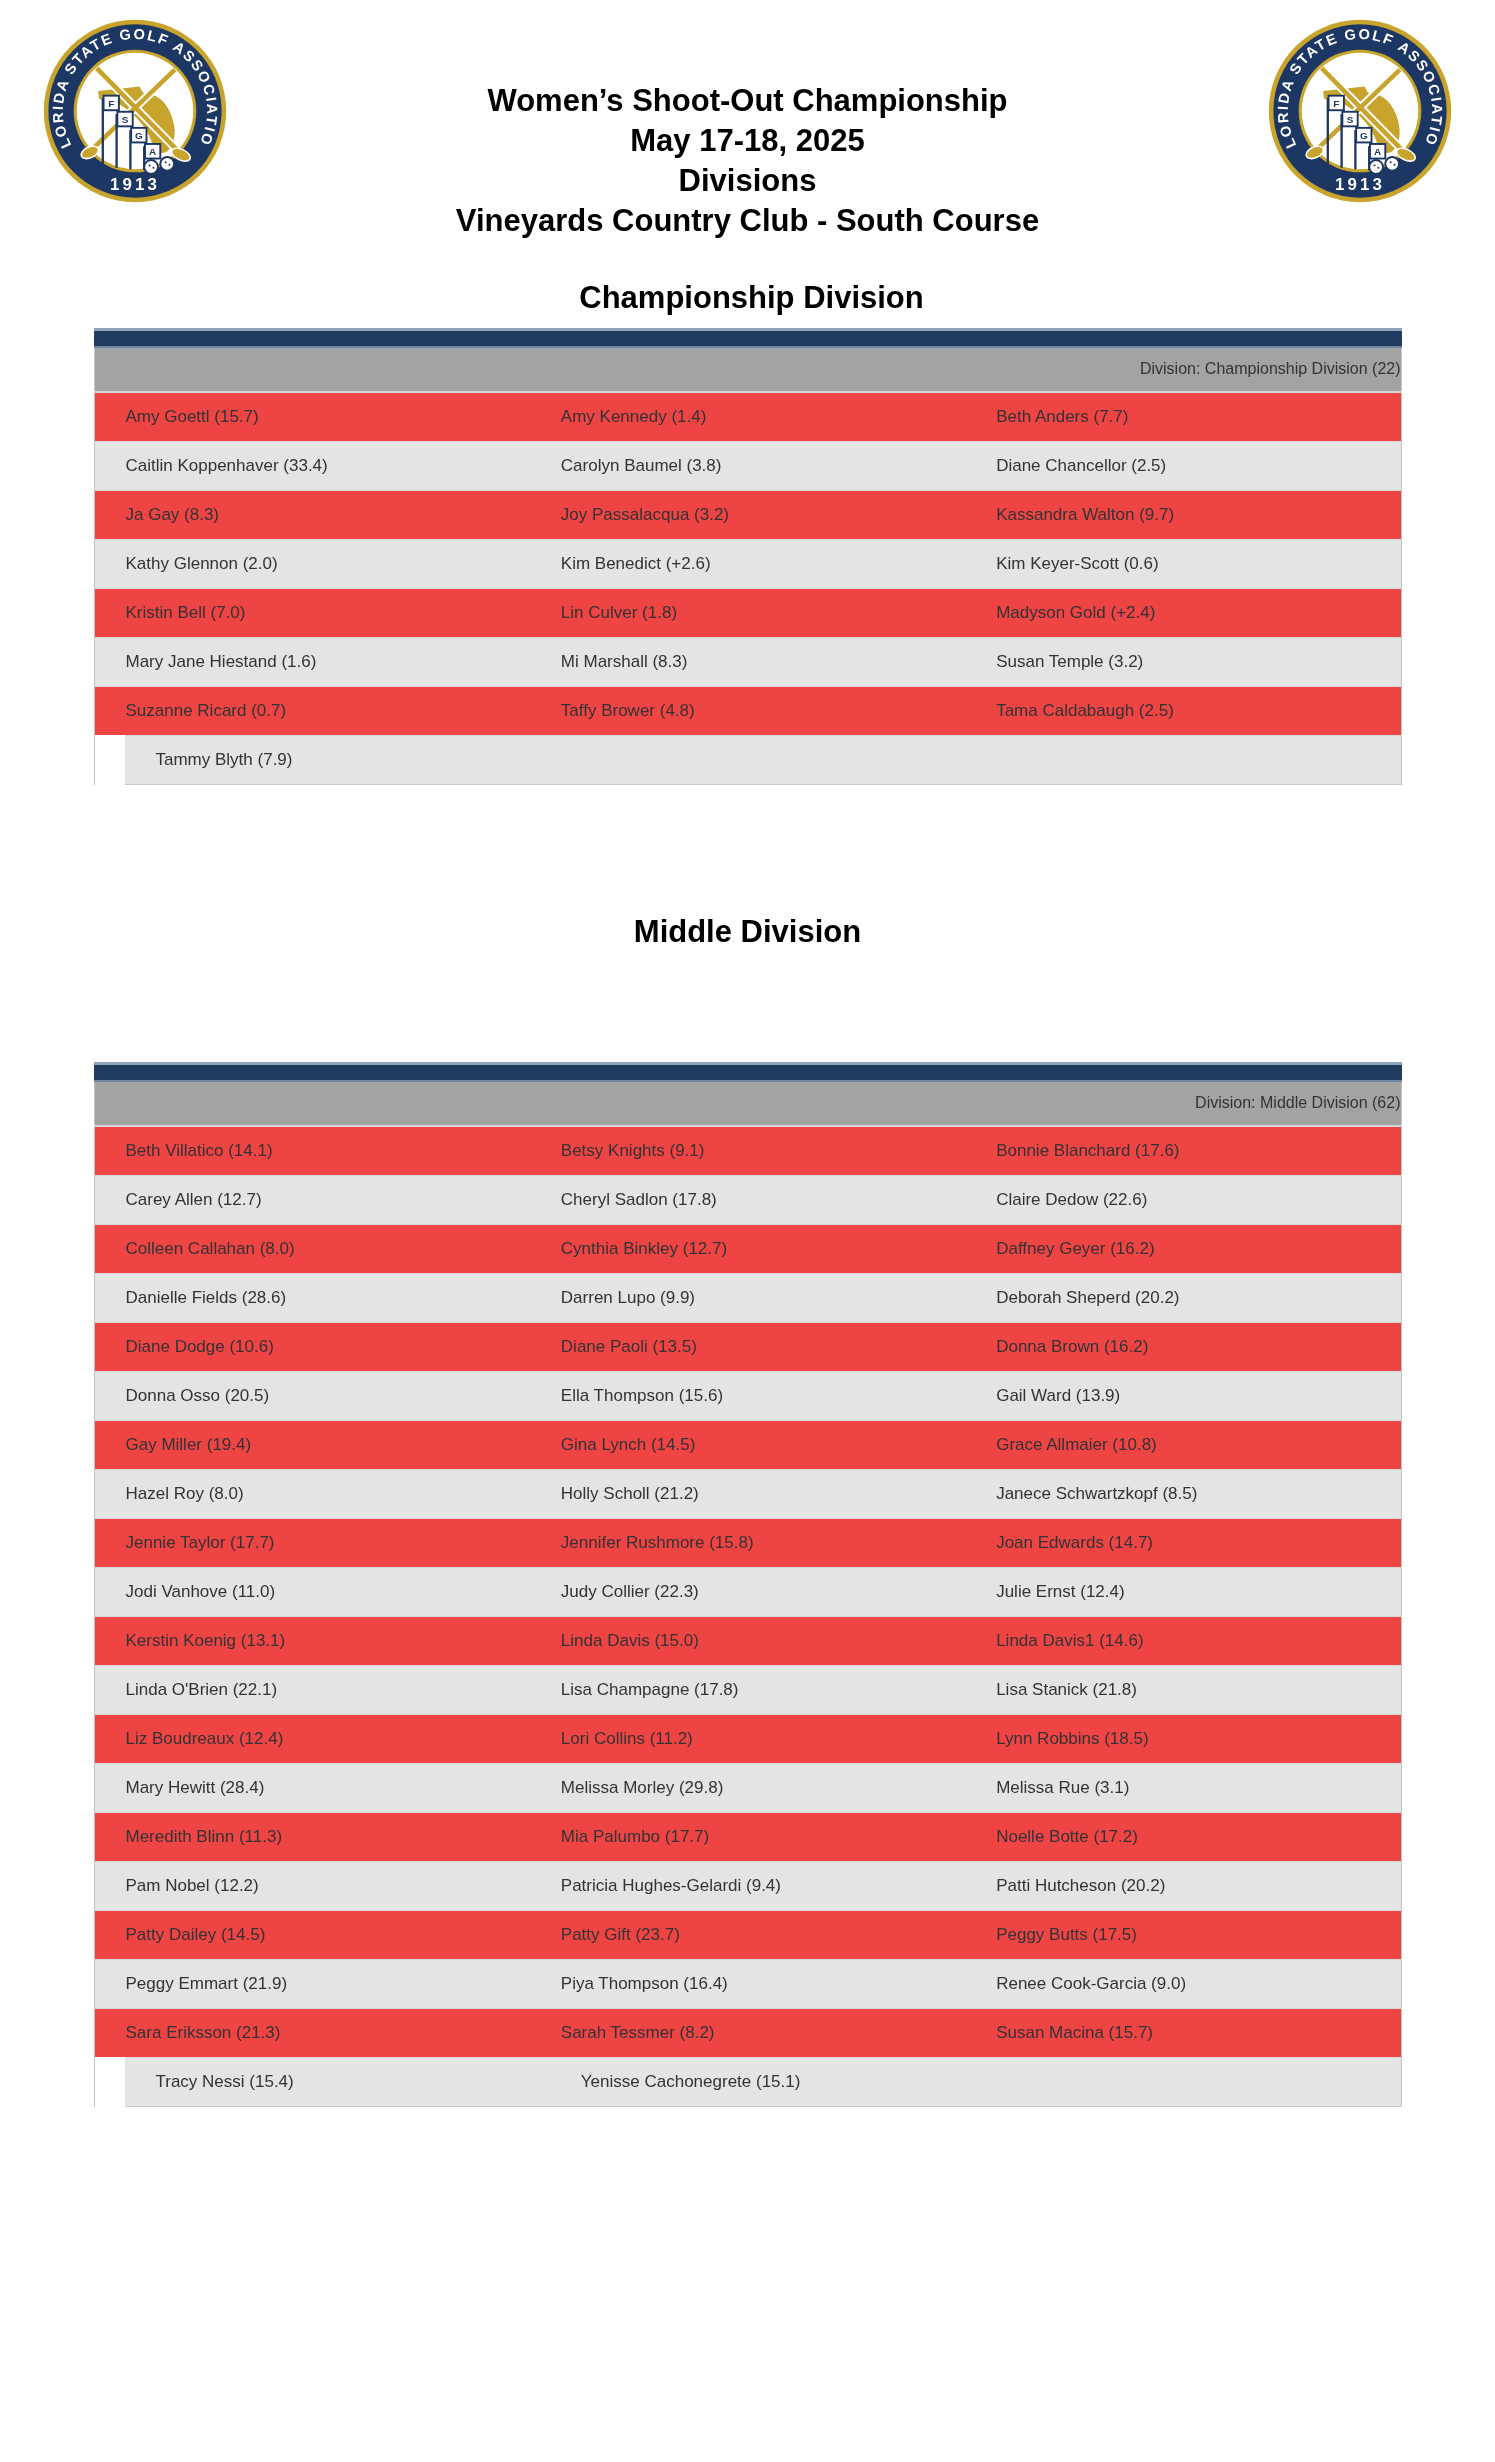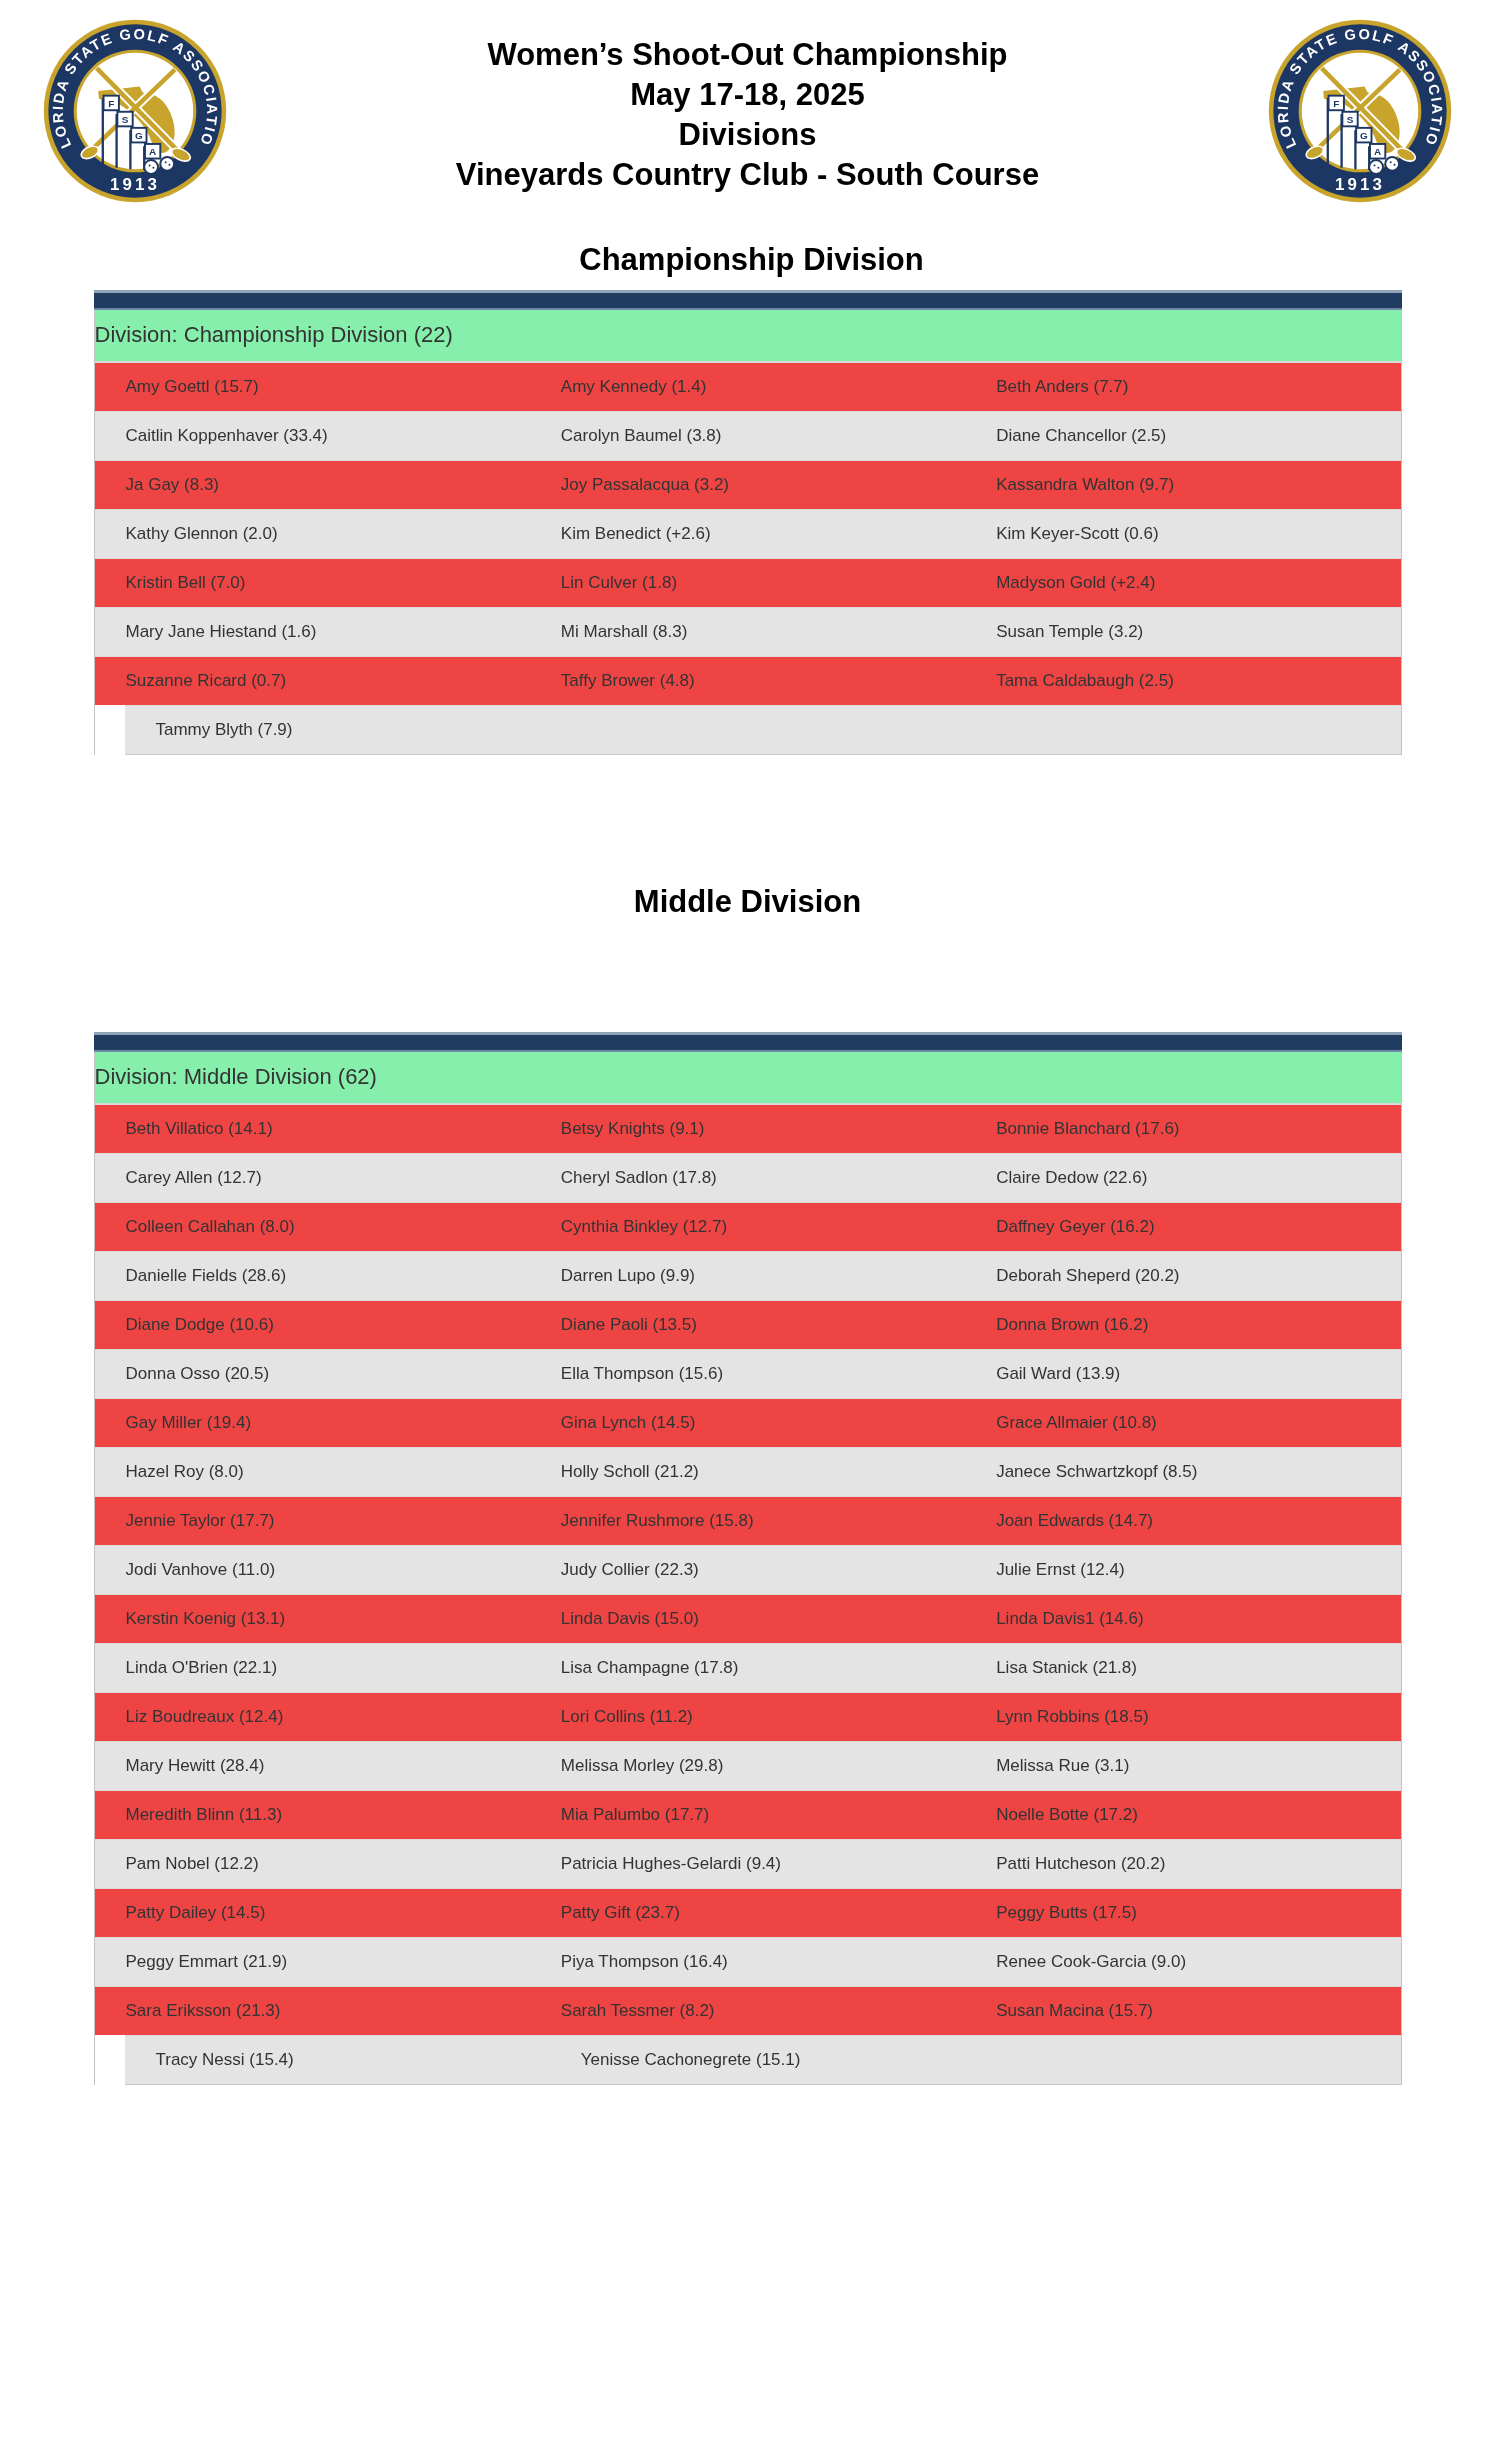--- a/index.html
+++ b/index.html
@@ -8,36 +8,36 @@
     font-family:"Liberation Sans", sans-serif;
     color:#333; position:relative; overflow:hidden;
   }
   .page-header {
     display:flex; justify-content:space-between; align-items:flex-start;
     padding:19.4px 43px 0 43px;
   }
   .logo-wrap { width:184px; height:184px; flex:0 0 auto; }
   .logo-wrap svg { width:184px; height:184px; display:block; }
   .title-block {
-    flex:1 1 auto; text-align:center; margin-top:16px;
+    flex:1 1 auto; text-align:center; margin-top:62px;
     font-weight:bold; font-size:31px; line-height:40px; color:#000;
   }
   .divisions { display:block; }
   .division-heading {
     text-align:center; font-weight:bold; font-size:31px; color:#000;
   }
   .sec-0 .division-heading { margin:39px 0 12px 8px; }
   .sec-1 .division-heading { margin:129px 0 112px 0; }
   .division-table { width:1308px; margin:0 auto; }
   .table-topbar {
     height:15px; background:#203c61;
     border-top:3px solid #91a3b9; border-bottom:2.2px solid #6d87a4;
   }
   .table-title-row {
-    background:#86efac; text-align:left; font-size:22px; color:#333;
+    background:#a3a3a3; text-align:right; font-size:16px; color:#333;
     padding:12px 0 12.7px 0;
     border-left:0.7px solid #c3c3c3; border-right:0.7px solid #c3c3c3;
     border-bottom:0.7px solid #d8d8d8;
   }
   .table-rows { border-left:0.7px solid #c3c3c3; border-right:0.7px solid #c3c3c3; }
   .table-row {
     display:flex; align-items:center; height:48px;
     border-top:1.5px solid #d9d9d9; font-size:17px; color:#333;
     background:#ef4444;
   }

